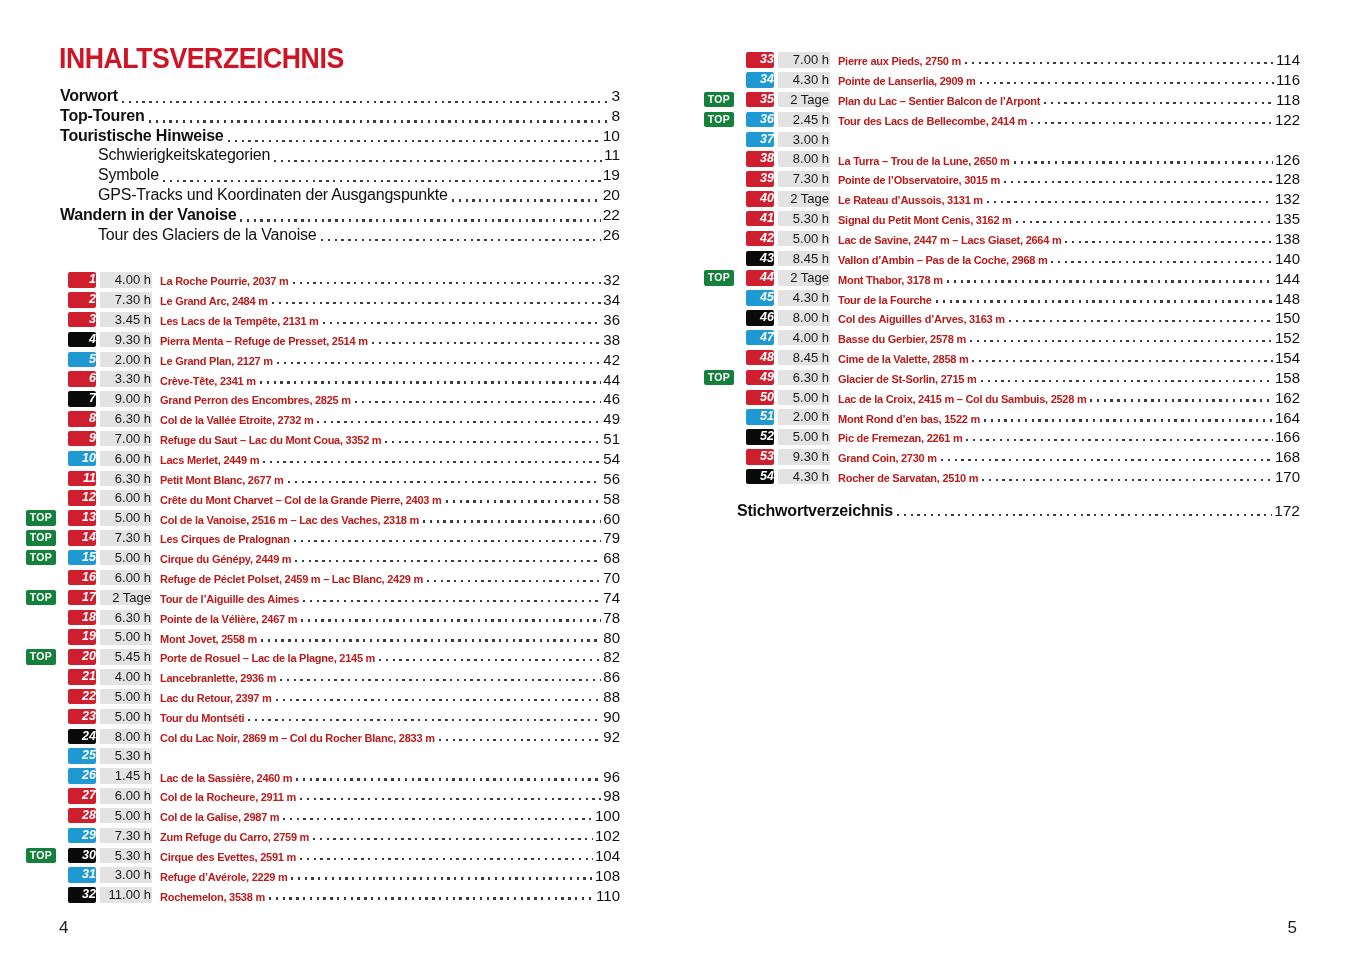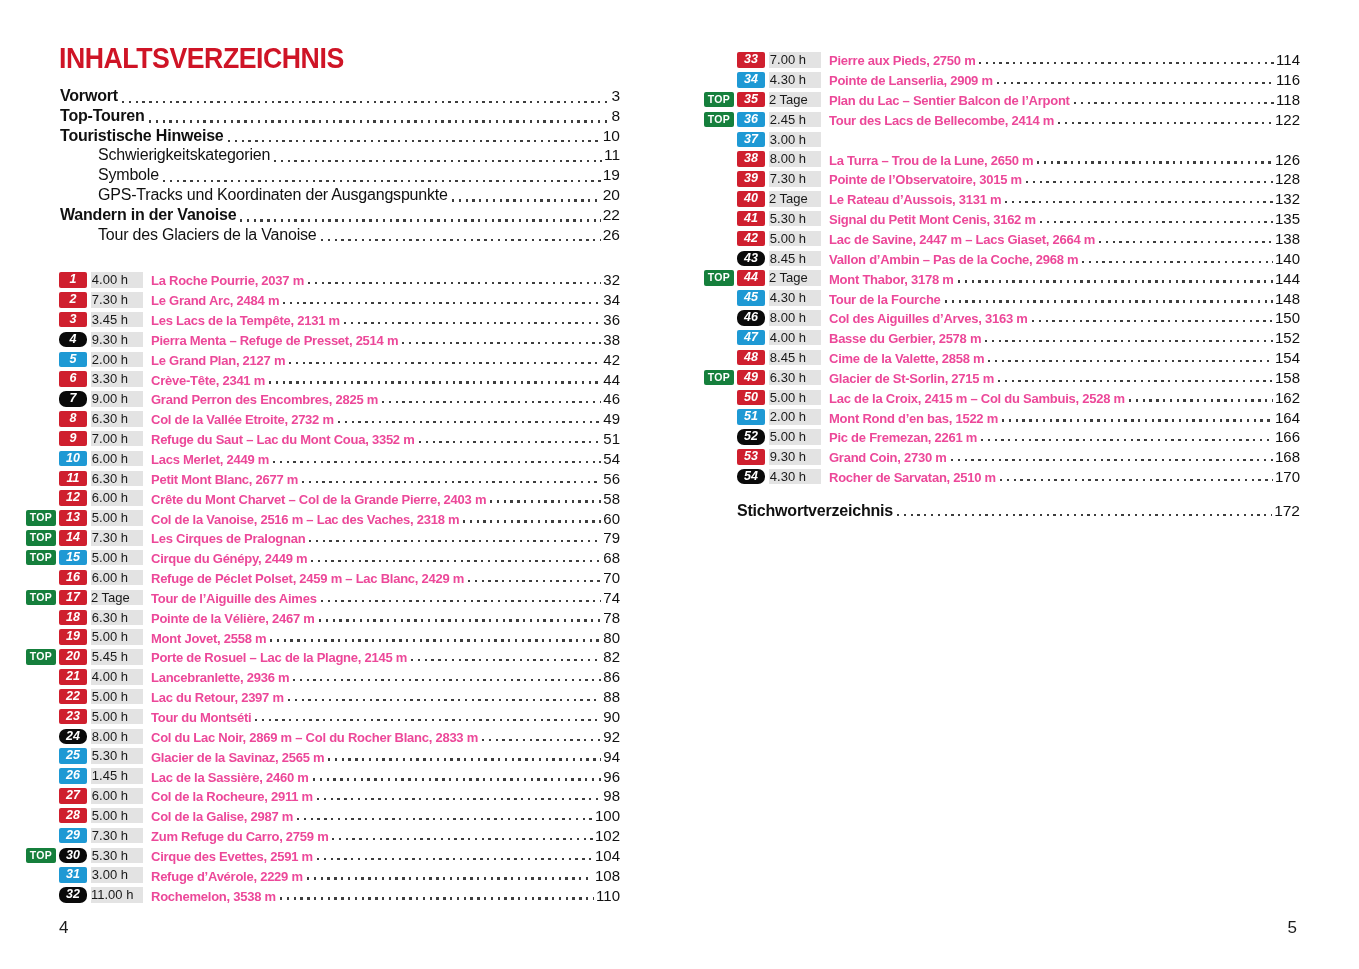--- a/index.html
+++ b/index.html
@@ -46,38 +46,38 @@
   .tour-row { display:flex; align-items:center; height:19.85px; }
   .slot-top { flex:0 0 30px; width:30px; }
   .top-badge {
     display:block; width:30px; height:15.5px;
     background:var(--top-green, #157f3c); border-radius:2px;
     color:#fff; font-size:10.5px; font-weight:700;
     text-align:center; line-height:15.5px; letter-spacing:0.3px;
   }
   .top-badge.hidden { visibility:hidden; }
   .num-badge {
-    flex:0 0 28px; width:28px; height:15.5px; margin-left:3px;
+    flex:0 0 28px; width:28px; height:15.5px; margin-left:12px;
     border-radius:2px; color:#fff;
     font-size:12.5px; font-weight:700; font-style:italic;
-    text-align:center; line-height:15.5px;
+    text-align:right; line-height:15.5px;
   }
   .num-badge.red   { background:var(--badge-red, #cf1f2e); }
   .num-badge.blue  { background:var(--badge-blue, #1e99d4); }
-  .num-badge.black { background:var(--badge-black, #0a0a0a);border-radius:7px; }
+  .num-badge.black { background:var(--badge-black, #0a0a0a); }
   .time-cell {
     flex:0 0 52px; width:52px; height:15.5px; margin-left:4px;
     background:var(--time-bg, #e3e3e3);
     font-size:13px; color:#191919;
-    text-align:right; line-height:15.5px; padding-right:15px;
+    text-align:right; line-height:15.5px; padding-right:1px;
     white-space:nowrap;
   }
   .tour-content { flex:1; display:flex; align-items:baseline; margin-left:8px; min-width:0; }
   .tour-title {
-    font-size:13px; font-weight:700; color:#ec4899;
+    font-size:11px; font-weight:700; color:#b91c1c;
     white-space:nowrap; letter-spacing:-0.25px;
   }
   .tour-page { font-size:15px; font-weight:400; }
 
   
   .index-row { left:737px; top:502px; width:563px; display:flex; align-items:baseline; }
   .index-label { font-size:16px; font-weight:700; letter-spacing:-0.2px; }
 
   
   .folio { font-size:17px; color:#1c1c1c; }
@@ -420,25 +420,20 @@
       <span class="leader"></span>
       <span class="tour-page page-num">92</span>
     </span>
   </div>
     <div class="tour-row">
     <span class="slot-top">
         <span class="top-badge hidden"></span>
       </span>
     <span class="num-badge blue">25</span>
     <span class="time-cell">5.30 h</span>
-    <span class="tour-content">
-      <span class="tour-title">Glacier de la Savinaz, 2565 m</span>
-      <span class="leader"></span>
-      <span class="tour-page page-num">94</span>
-    </span>
   </div>
     <div class="tour-row">
     <span class="slot-top">
         <span class="top-badge hidden"></span>
       </span>
     <span class="num-badge blue">26</span>
     <span class="time-cell">1.45 h</span>
     <span class="tour-content">
       <span class="tour-title">Lac de la Sassière, 2460 m</span>
       <span class="leader"></span>

